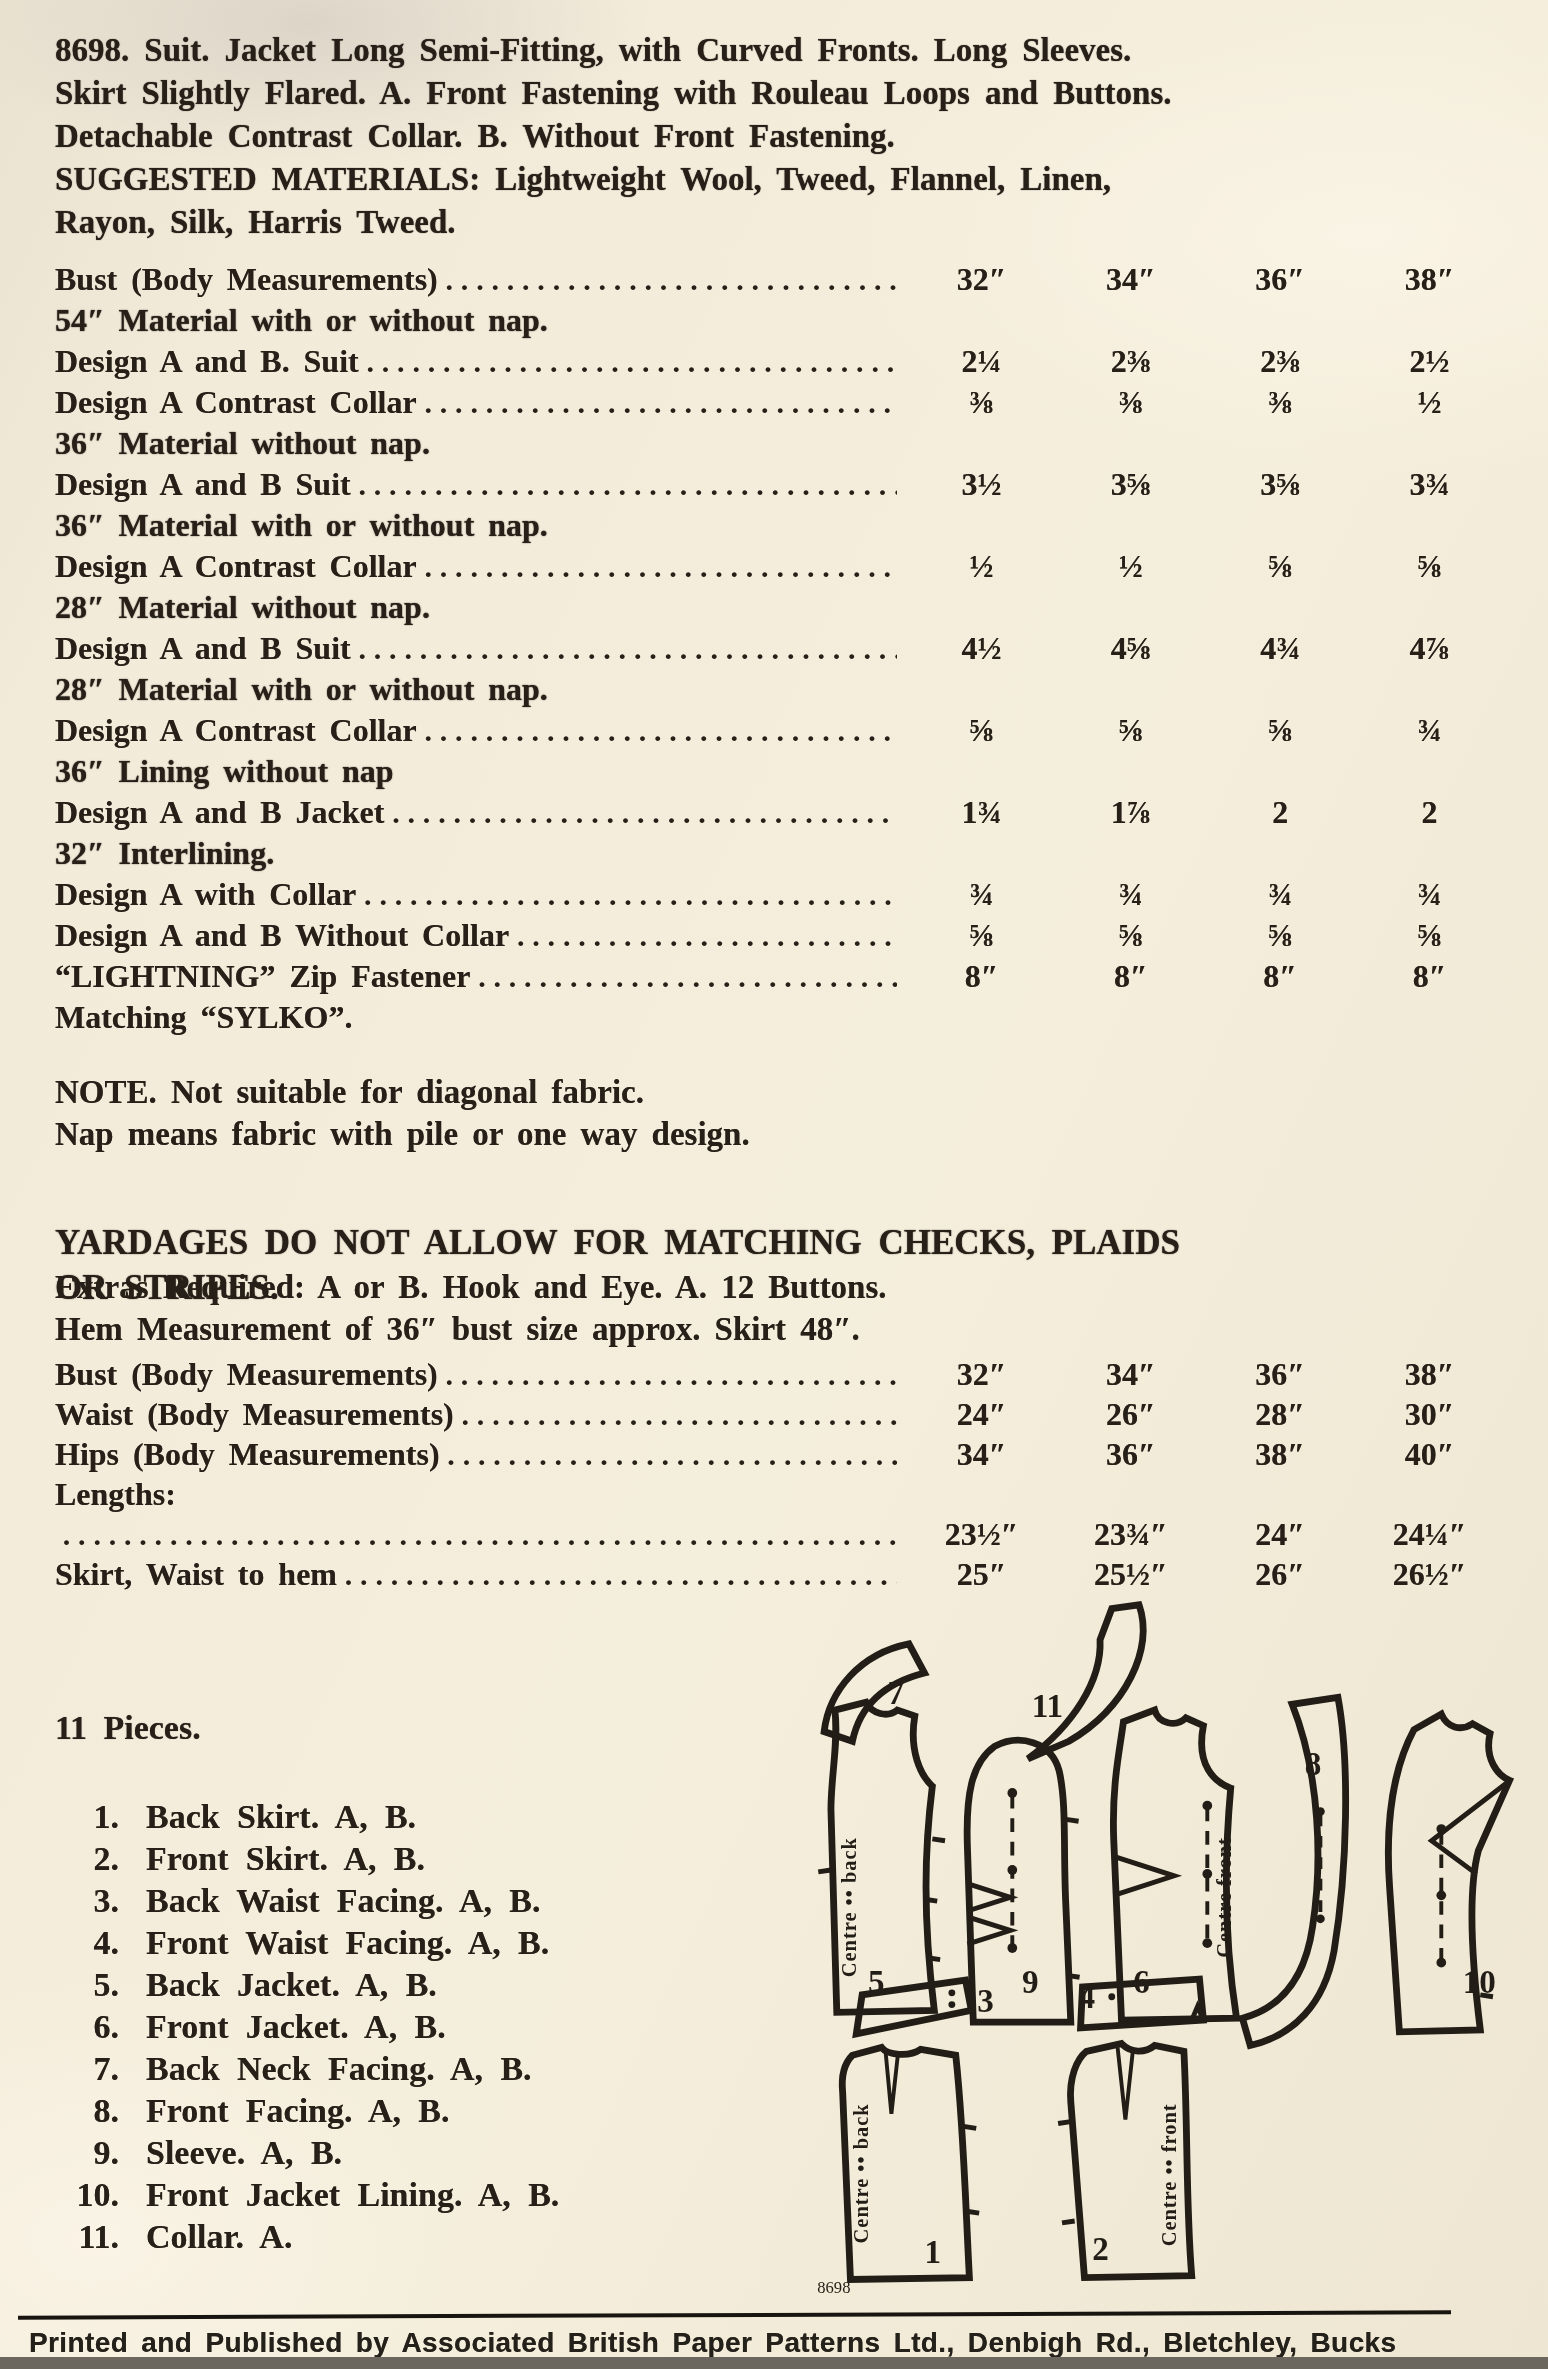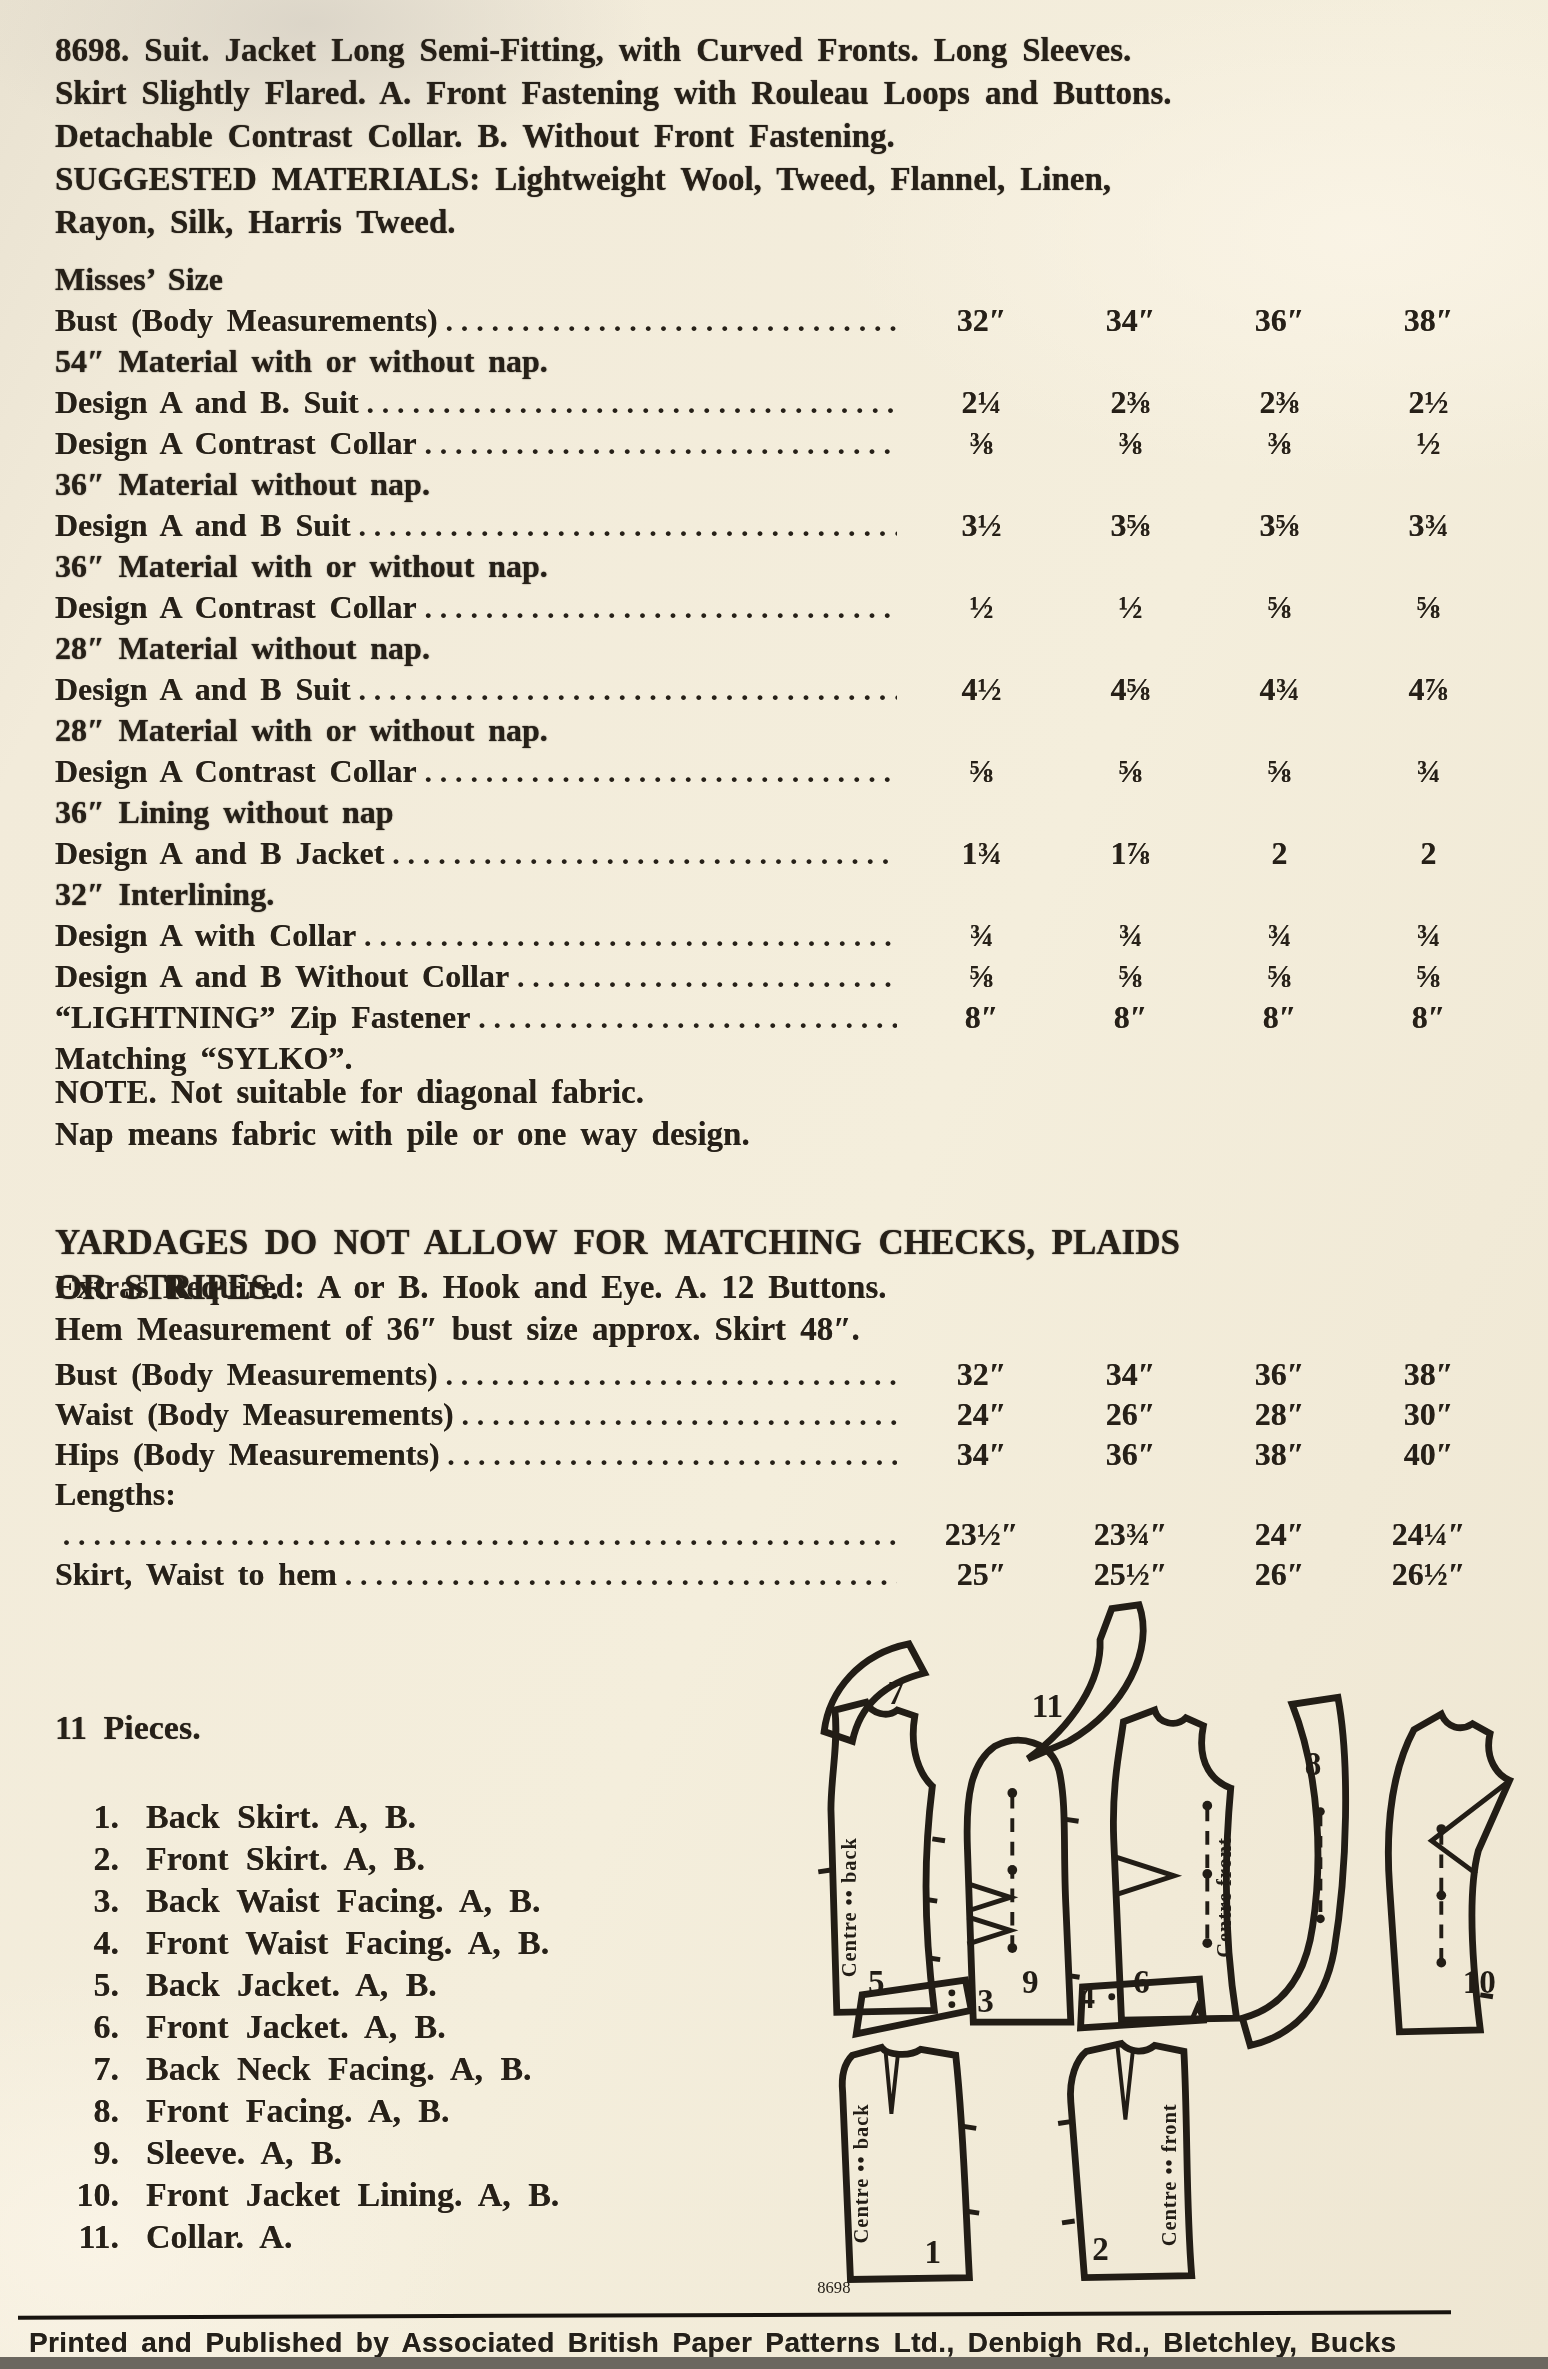--- a/index.html
+++ b/index.html
@@ -16,21 +16,21 @@
   .sec{position:absolute;left:55px;right:45px;}
   .hline{font-size:33px;line-height:43px;font-weight:bold;word-spacing:6.8px;
          text-shadow:0 0 1.1px rgba(38,32,24,.85);white-space:nowrap;}
   
   .trow{display:flex;align-items:baseline;height:41px;font-size:32px;}
   .trow .lbl{white-space:nowrap;word-spacing:5.9px;font-weight:bold;text-shadow:0 0 0.4px rgba(38,32,24,.55);}
   .trow.section .lbl{text-shadow:0 0 1.3px rgba(38,32,24,.95);}
   .dots{flex:1;overflow:hidden;white-space:nowrap;margin:0 9.8px 0 7.8px;align-self:baseline;}
   .dots::after{content:"..........................................................................";
                letter-spacing:7.8px;font-weight:bold;font-size:30px;}
-  .vals{display:flex;width:597px;flex:none;}
+  .vals{display:flex;width:597px;flex:none;justify-content:space-between;}
   .val{width:149px;text-align:center;font-weight:bold;flex:none;white-space:nowrap;
        text-shadow:0 0 0.5px rgba(38,32,24,.6);}
   .mrow{height:40px;}
   
   .para{font-size:33px;line-height:42px;font-weight:bold;word-spacing:5.9px;
         text-shadow:0 0 0.5px rgba(38,32,24,.6);white-space:nowrap;}
   .warn{font-size:35px;line-height:45px;font-weight:bold;word-spacing:7.8px;
         text-shadow:0 0 1.2px rgba(38,32,24,.95);white-space:nowrap;}
   
   .ptitle{font-size:34px;font-weight:bold;word-spacing:7.8px;text-shadow:0 0 0.8px rgba(38,32,24,.7);}
@@ -58,23 +58,20 @@
 
   <div class="sec" style="top:29px;">
     <div class="hline">8698.  Suit.  Jacket Long Semi-Fitting, with Curved Fronts.  Long Sleeves.</div>
     <div class="hline">Skirt Slightly Flared.  A. Front Fastening with Rouleau Loops and Buttons.</div>
     <div class="hline">Detachable Contrast Collar.  B. Without Front Fastening.</div>
     <div class="hline">SUGGESTED MATERIALS: Lightweight Wool, Tweed, Flannel, Linen,</div>
     <div class="hline">Rayon, Silk, Harris Tweed.</div>
   </div>
 
   <div class="sec" style="top:261px;" id="yardage-rows">
-      <div class="trow section">
-        <span class="lbl">Misses’ Size</span>
-      </div>
       <div class="trow data">
         <span class="lbl">Bust (Body Measurements)</span>
         <span class="dots"></span>
         <span class="vals">
           <span class="val">32″</span>
           <span class="val">34″</span>
           <span class="val">36″</span>
           <span class="val">38″</span>
         </span>
       </div>

